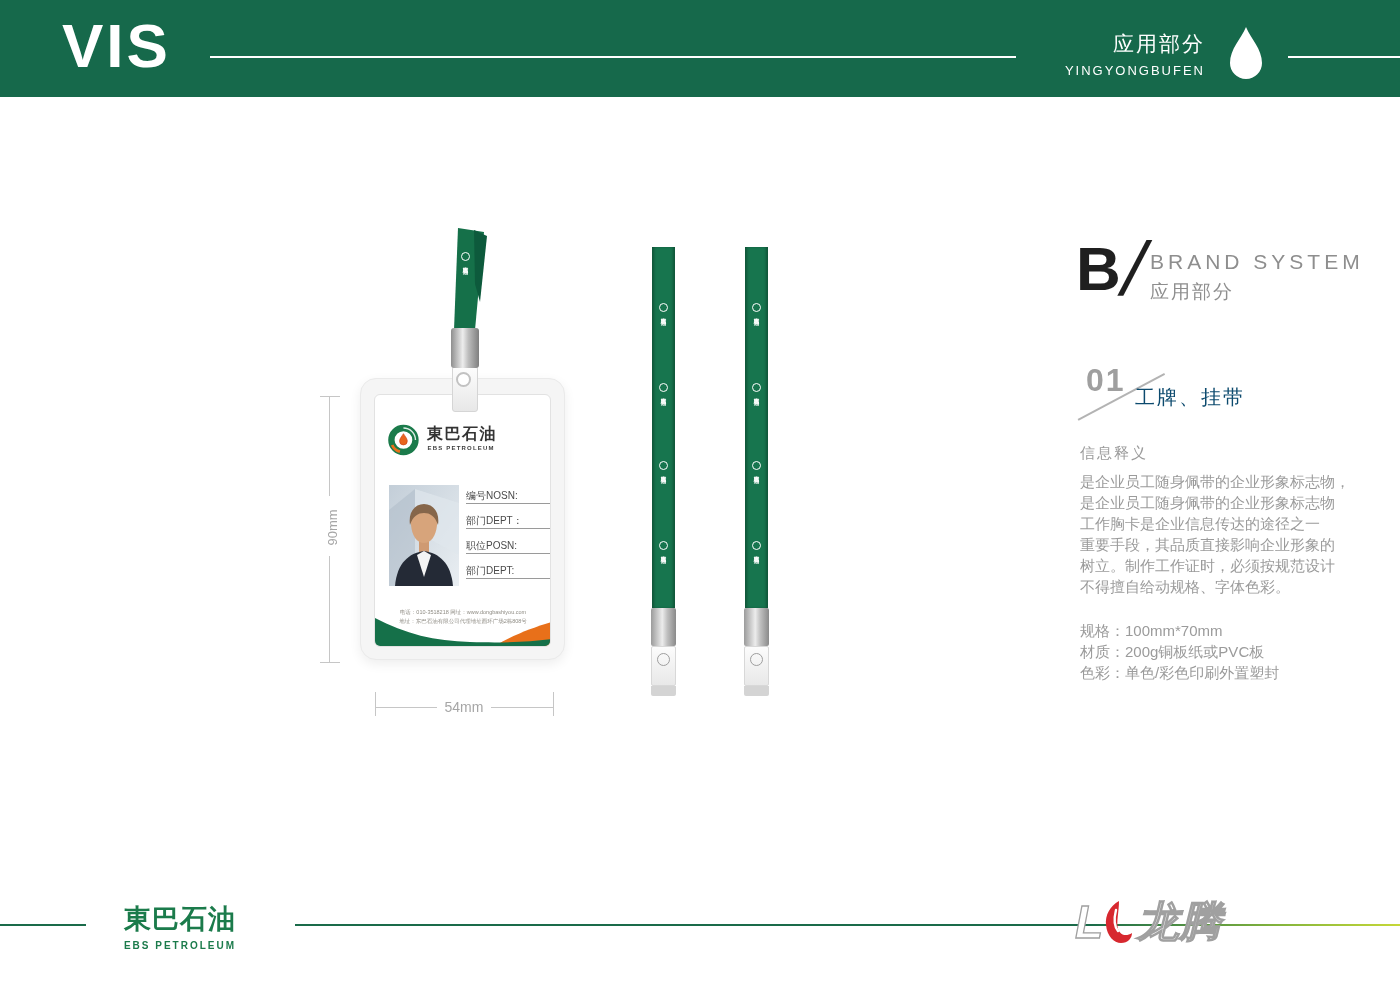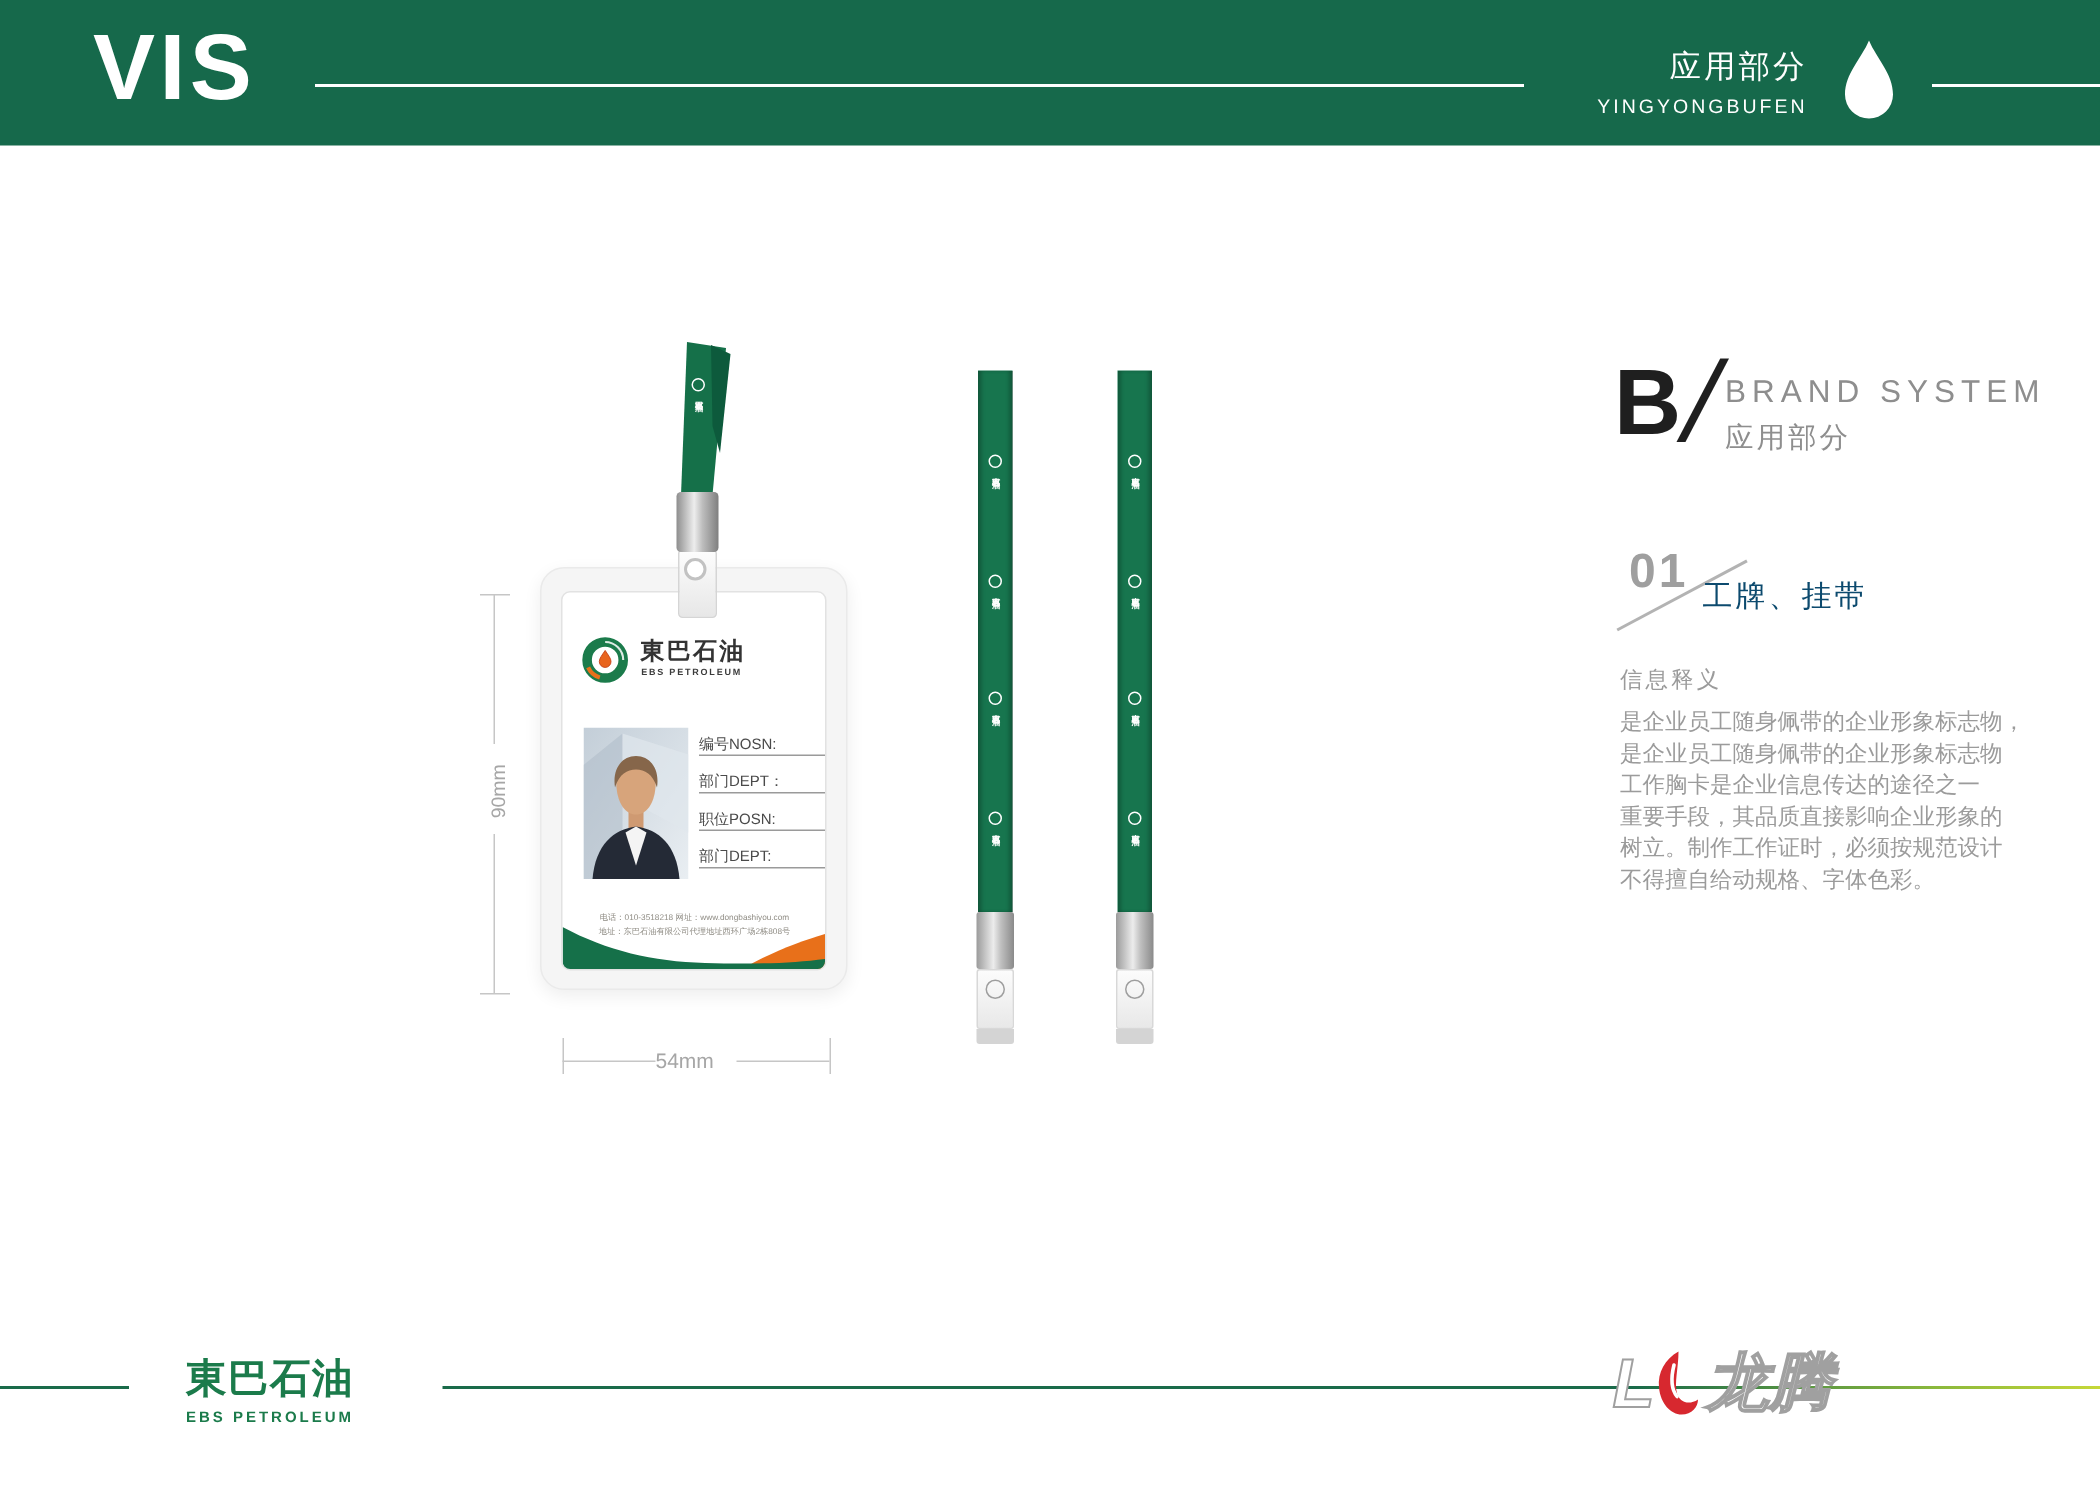--- a/index.html
+++ b/index.html
@@ -166,21 +166,21 @@
   <div class="abs dim" style="left:329px; top:396px; width:1px; height:100px;"></div>
   <div class="abs dim" style="left:329px; top:556px; width:1px; height:106px;"></div>
   <div class="abs dim" style="left:320px; top:396px; width:20px; height:1px;"></div>
   <div class="abs dim" style="left:320px; top:662px; width:20px; height:1px;"></div>
   <div class="abs dim-label" style="left:312px; top:520px; width:40px; text-align:center; transform:rotate(-90deg); white-space:nowrap;">90mm</div>
 
   <div class="abs dim" style="left:375px; top:692px; width:1px; height:24px;"></div>
   <div class="abs dim" style="left:553px; top:692px; width:1px; height:24px;"></div>
   <div class="abs dim" style="left:375px; top:707px; width:62px; height:1px;"></div>
   <div class="abs dim" style="left:491px; top:707px; width:62px; height:1px;"></div>
-  <div class="abs dim-label" style="left:437px; top:699px; width:54px; text-align:left; font-size:14px;">54mm</div>
+  <div class="abs dim-label" style="left:437px; top:699px; width:54px; text-align:center; font-size:14px;">54mm</div>
 
   <div class="lanyard" style="left:652px;">
     <div class="cluster" style="top:56px">
       <div class="ring"></div>
       <div class="vtext">東巴石油</div>
     </div>
     <div class="cluster" style="top:136px">
       <div class="ring"></div>
       <div class="vtext">東巴石油</div>
     </div>
@@ -234,20 +234,25 @@
 
   <div class="pinfo-h">信息释义</div>
   <div class="pinfo">
     <div>是企业员工随身佩带的企业形象标志物，</div>
     <div>是企业员工随身佩带的企业形象标志物</div>
     <div>工作胸卡是企业信息传达的途径之一</div>
     <div>重要手段，其品质直接影响企业形象的</div>
     <div>树立。制作工作证时，必须按规范设计</div>
     <div>不得擅自给动规格、字体色彩。</div>
   </div>
+  <div class="pspecs">
+    <div>规格：100mm*70mm</div>
+    <div>材质：200g铜板纸或PVC板</div>
+    <div>色彩：单色/彩色印刷外置塑封</div>
+  </div>
 
   <div class="fline-left"></div>
   <div class="fline-right"></div>
   <div class="flogo">
     <div class="flogo-cn">東巴石油</div>
     <div class="flogo-en">EBS PETROLEUM</div>
   </div>
   <div class="watermark">
     <span class="wm-latin">L</span>
     <svg class="wm-icon" viewBox="0 0 30 44">

